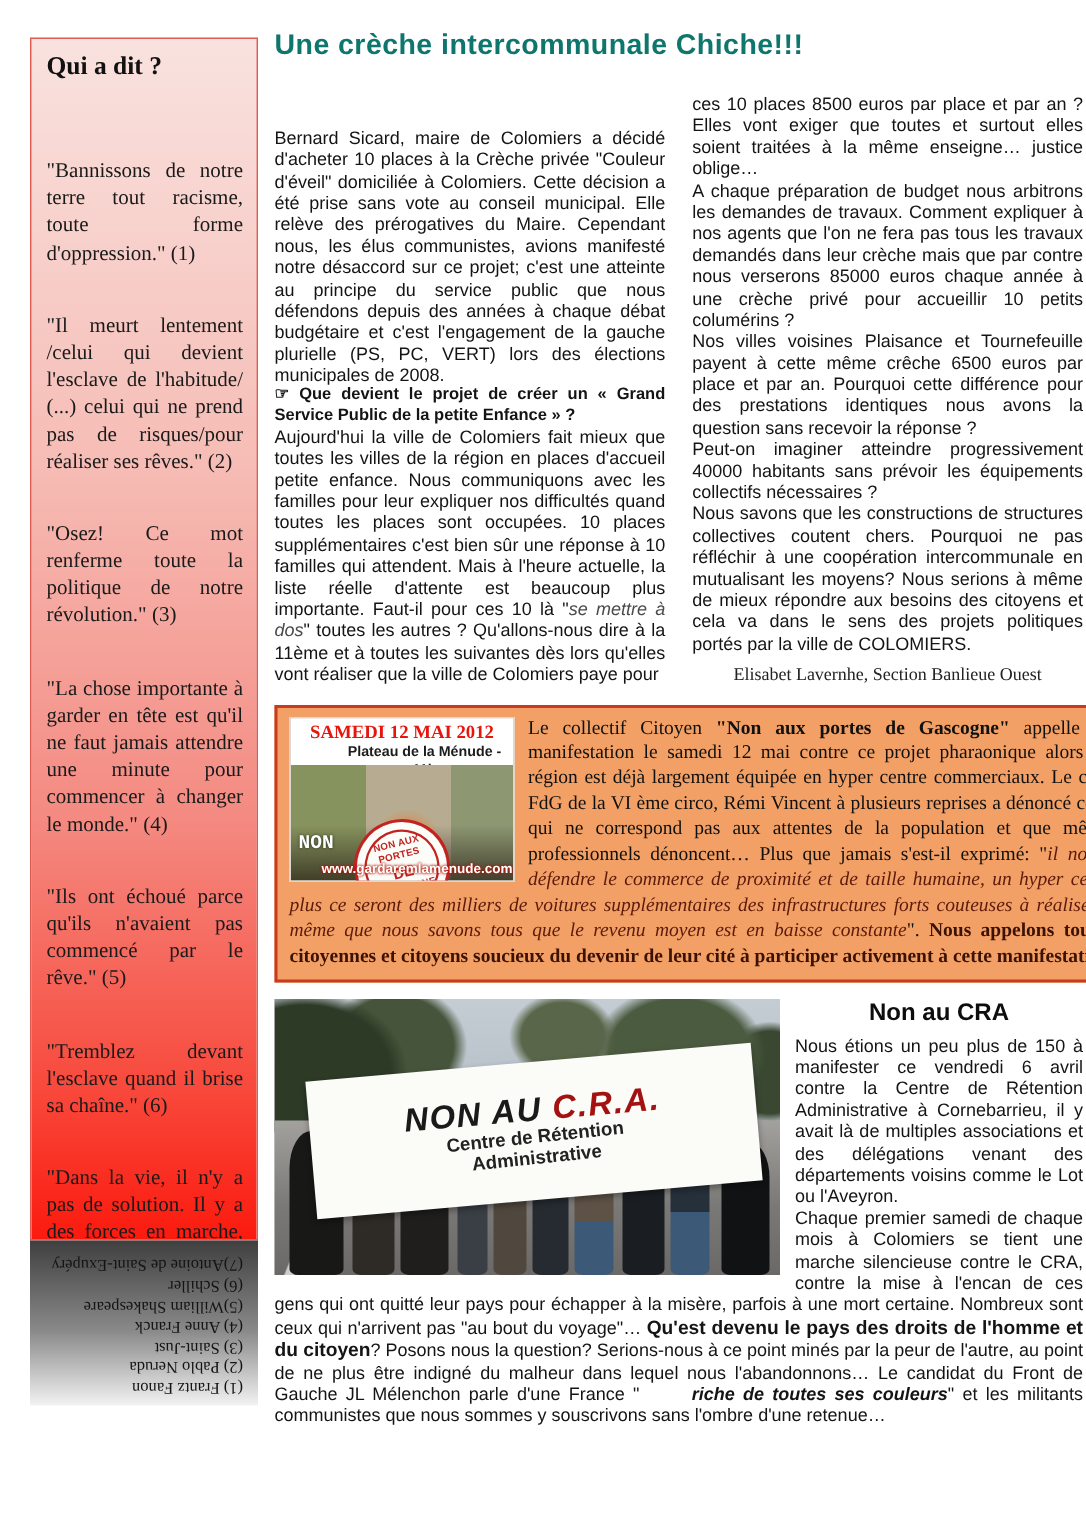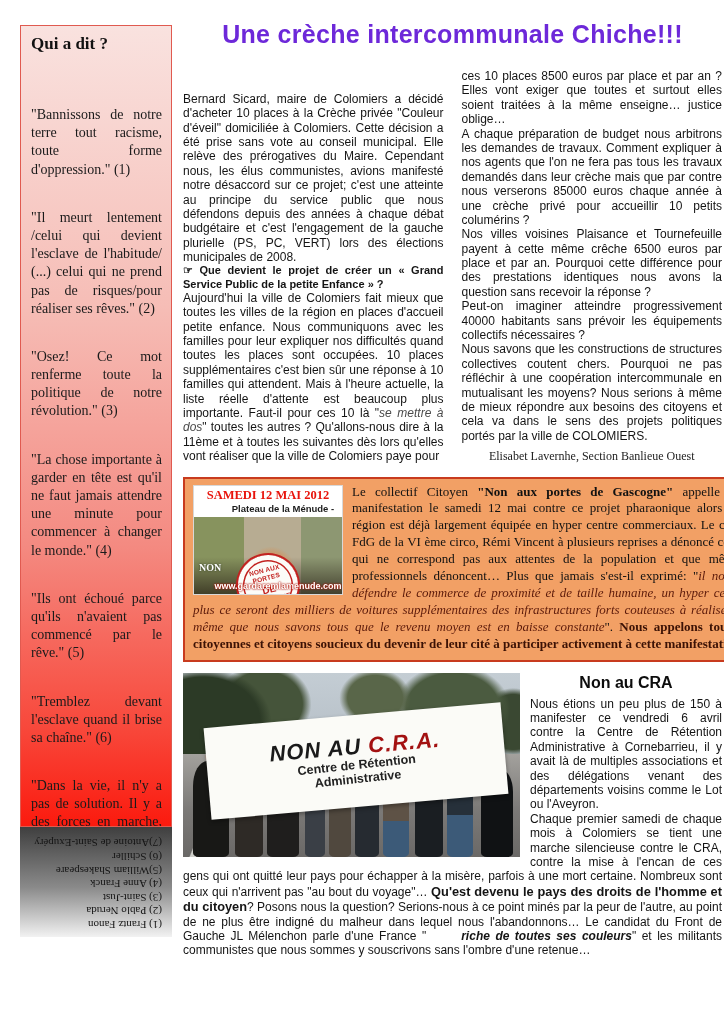--- a/index.html
+++ b/index.html
@@ -18,22 +18,22 @@
     text-align:justify;margin:0 0 30px 0;}
   .sidebar-gray{box-sizing:border-box;height:110px;
     background:linear-gradient(180deg,#3f3f3f 0%,#8a8a8a 55%,#f2f2f2 100%);}
   .answers{transform:rotate(180deg);box-sizing:border-box;height:110px;
     padding:6px 10px 8px 10px;}
   .answer{font-family:"Liberation Serif",serif;font-size:11px;line-height:13.6px;
     color:#141414;text-align:left;white-space:nowrap;}
 
   
   .main{position:absolute;left:183px;top:20px;width:539px;}
-  .article-title{margin:0 0 20px 0;text-align:center;font-size:25px;font-weight:bold;
-    color:#6d28d9;letter-spacing:.3px;}
+  .article-title{margin:0 0 20px 0;font-size:19px;font-weight:bold;
+    color:#0f766e;letter-spacing:.3px;}
   .cols{display:flex;gap:18px;align-items:flex-end;}
   .col{flex:1;font-size:12px;line-height:1.2;text-align:justify;color:#141414;}
   .col p{margin:0;}
   .col .subhead{font-weight:bold;font-size:11px;}
   .italic{font-style:italic;color:#4a4a4a;}
   .signature{font-family:"Liberation Serif",serif;font-size:12px;color:#222;
     text-align:center;margin-top:6px;}
 
   
   .event-box{box-sizing:border-box;margin-top:13px;width:590px;min-height:176px;
@@ -44,22 +44,22 @@
     background:#fff;border:1px solid #d8d8d8;overflow:hidden;}
   .poster-date{position:absolute;top:1px;left:0;right:0;text-align:center;
     color:#e8150d;font-weight:bold;font-size:12.5px;letter-spacing:0;}
   .poster-place{position:absolute;top:17px;left:0;right:0;text-align:center;
     color:#1c1c1c;font-weight:bold;font-size:9.5px;font-family:"Liberation Sans",sans-serif;margin-left:30px;}
   .poster-photo{position:absolute;top:31px;left:0;right:0;bottom:0;
     background:
       radial-gradient(circle at 52% 70%, rgba(232,122,42,.85) 0 9%, rgba(232,122,42,0) 26%),
       linear-gradient(180deg, rgba(0,0,0,0) 0 52%, rgba(38,30,20,.72) 100%),
       linear-gradient(90deg,#87935e 0 34%,#b7ac92 34% 72%,#8d9772 72% 100%);}
-  .poster-non{position:absolute;left:5px;top:44px;color:#fff;font-weight:bold;font-size:10px;
-    font-family:Liberation Serif, serif;text-shadow:0 0 2px #203018;}
+  .poster-non{position:absolute;left:5px;top:44px;color:#fff;font-weight:bold;font-size:13px;
+    font-family:Liberation Mono, monospace;text-shadow:0 0 2px #203018;}
   .stamp{position:absolute;left:42px;top:36px;width:60px;height:60px;border-radius:50%;
     background:#fcfcf8;border:2px solid #c22320;
     box-shadow:inset 0 0 0 5px #fcfcf8, inset 0 0 0 6.5px #c22320;
     transform:rotate(-14deg);display:flex;flex-direction:column;align-items:center;
     justify-content:center;text-align:center;}
   .stamp .s1,.stamp .s3{color:#c22320;font-weight:bold;font-size:6.5px;
     font-family:"Liberation Sans",sans-serif;letter-spacing:.2px;}
   .stamp .s2{color:#c22320;font-weight:bold;font-size:10px;
     font-family:"Liberation Sans",sans-serif;}
   .poster-url{position:absolute;bottom:1px;left:0;right:0;text-align:center;color:#fff;

